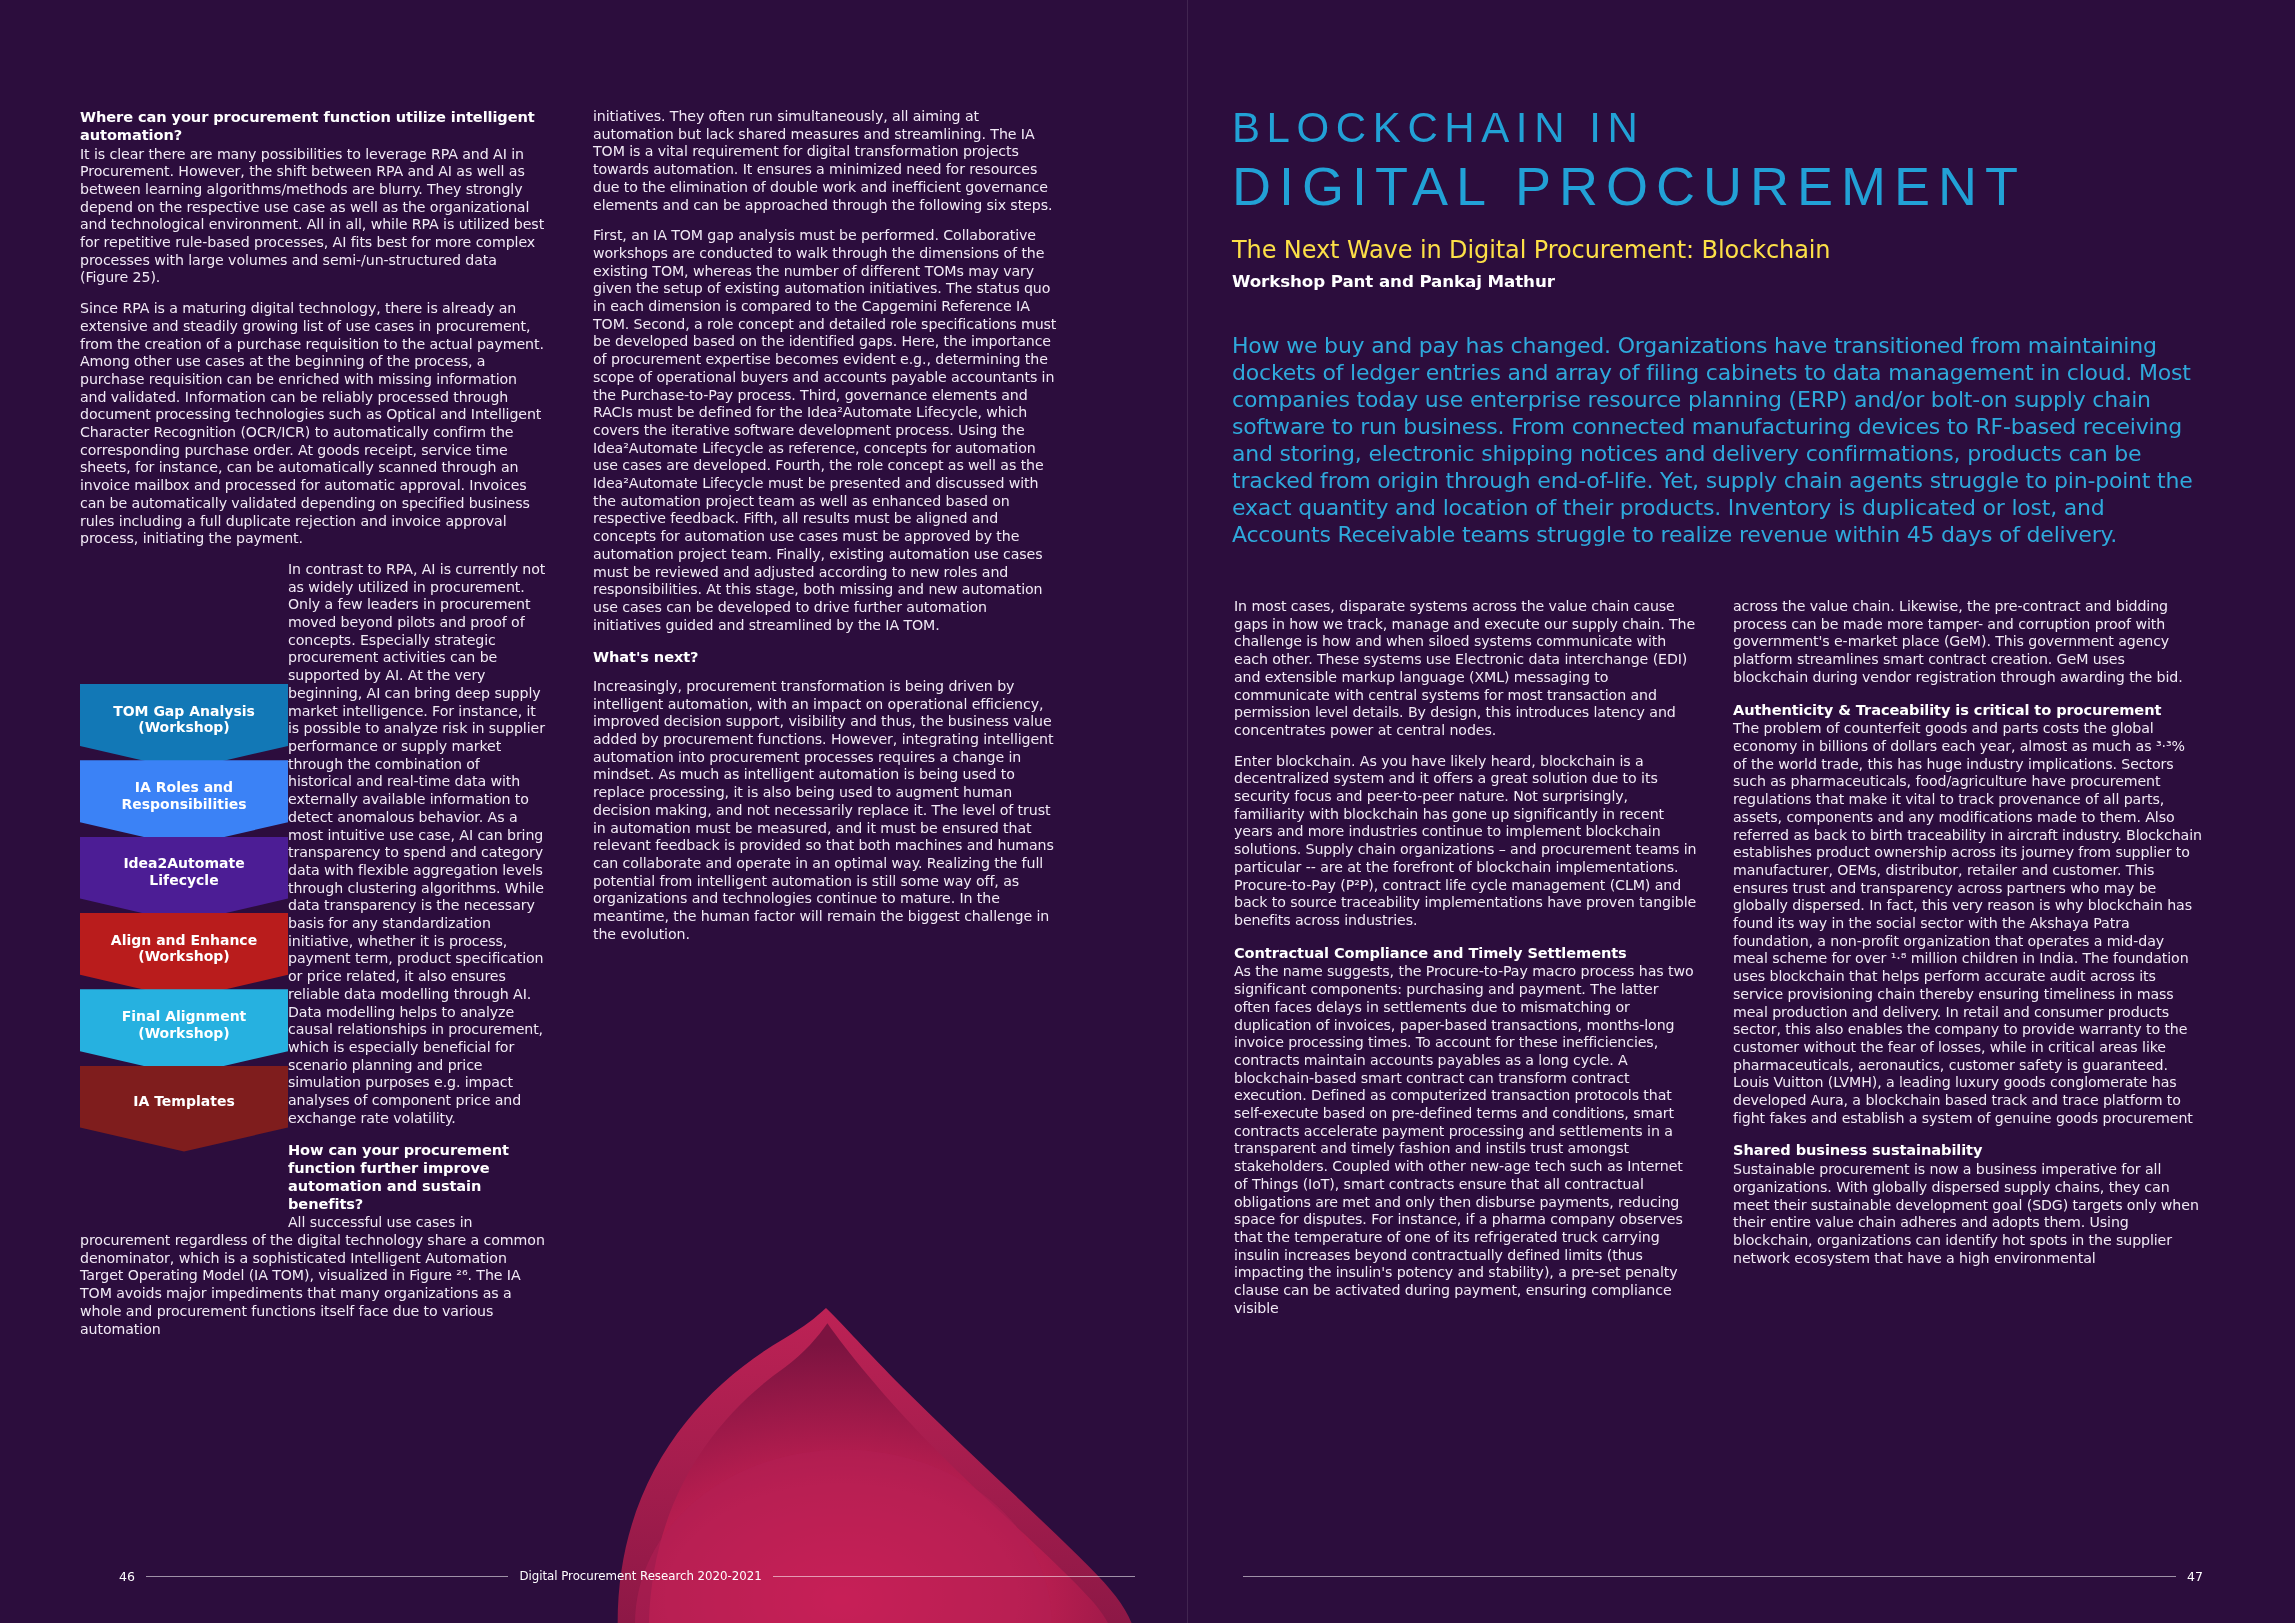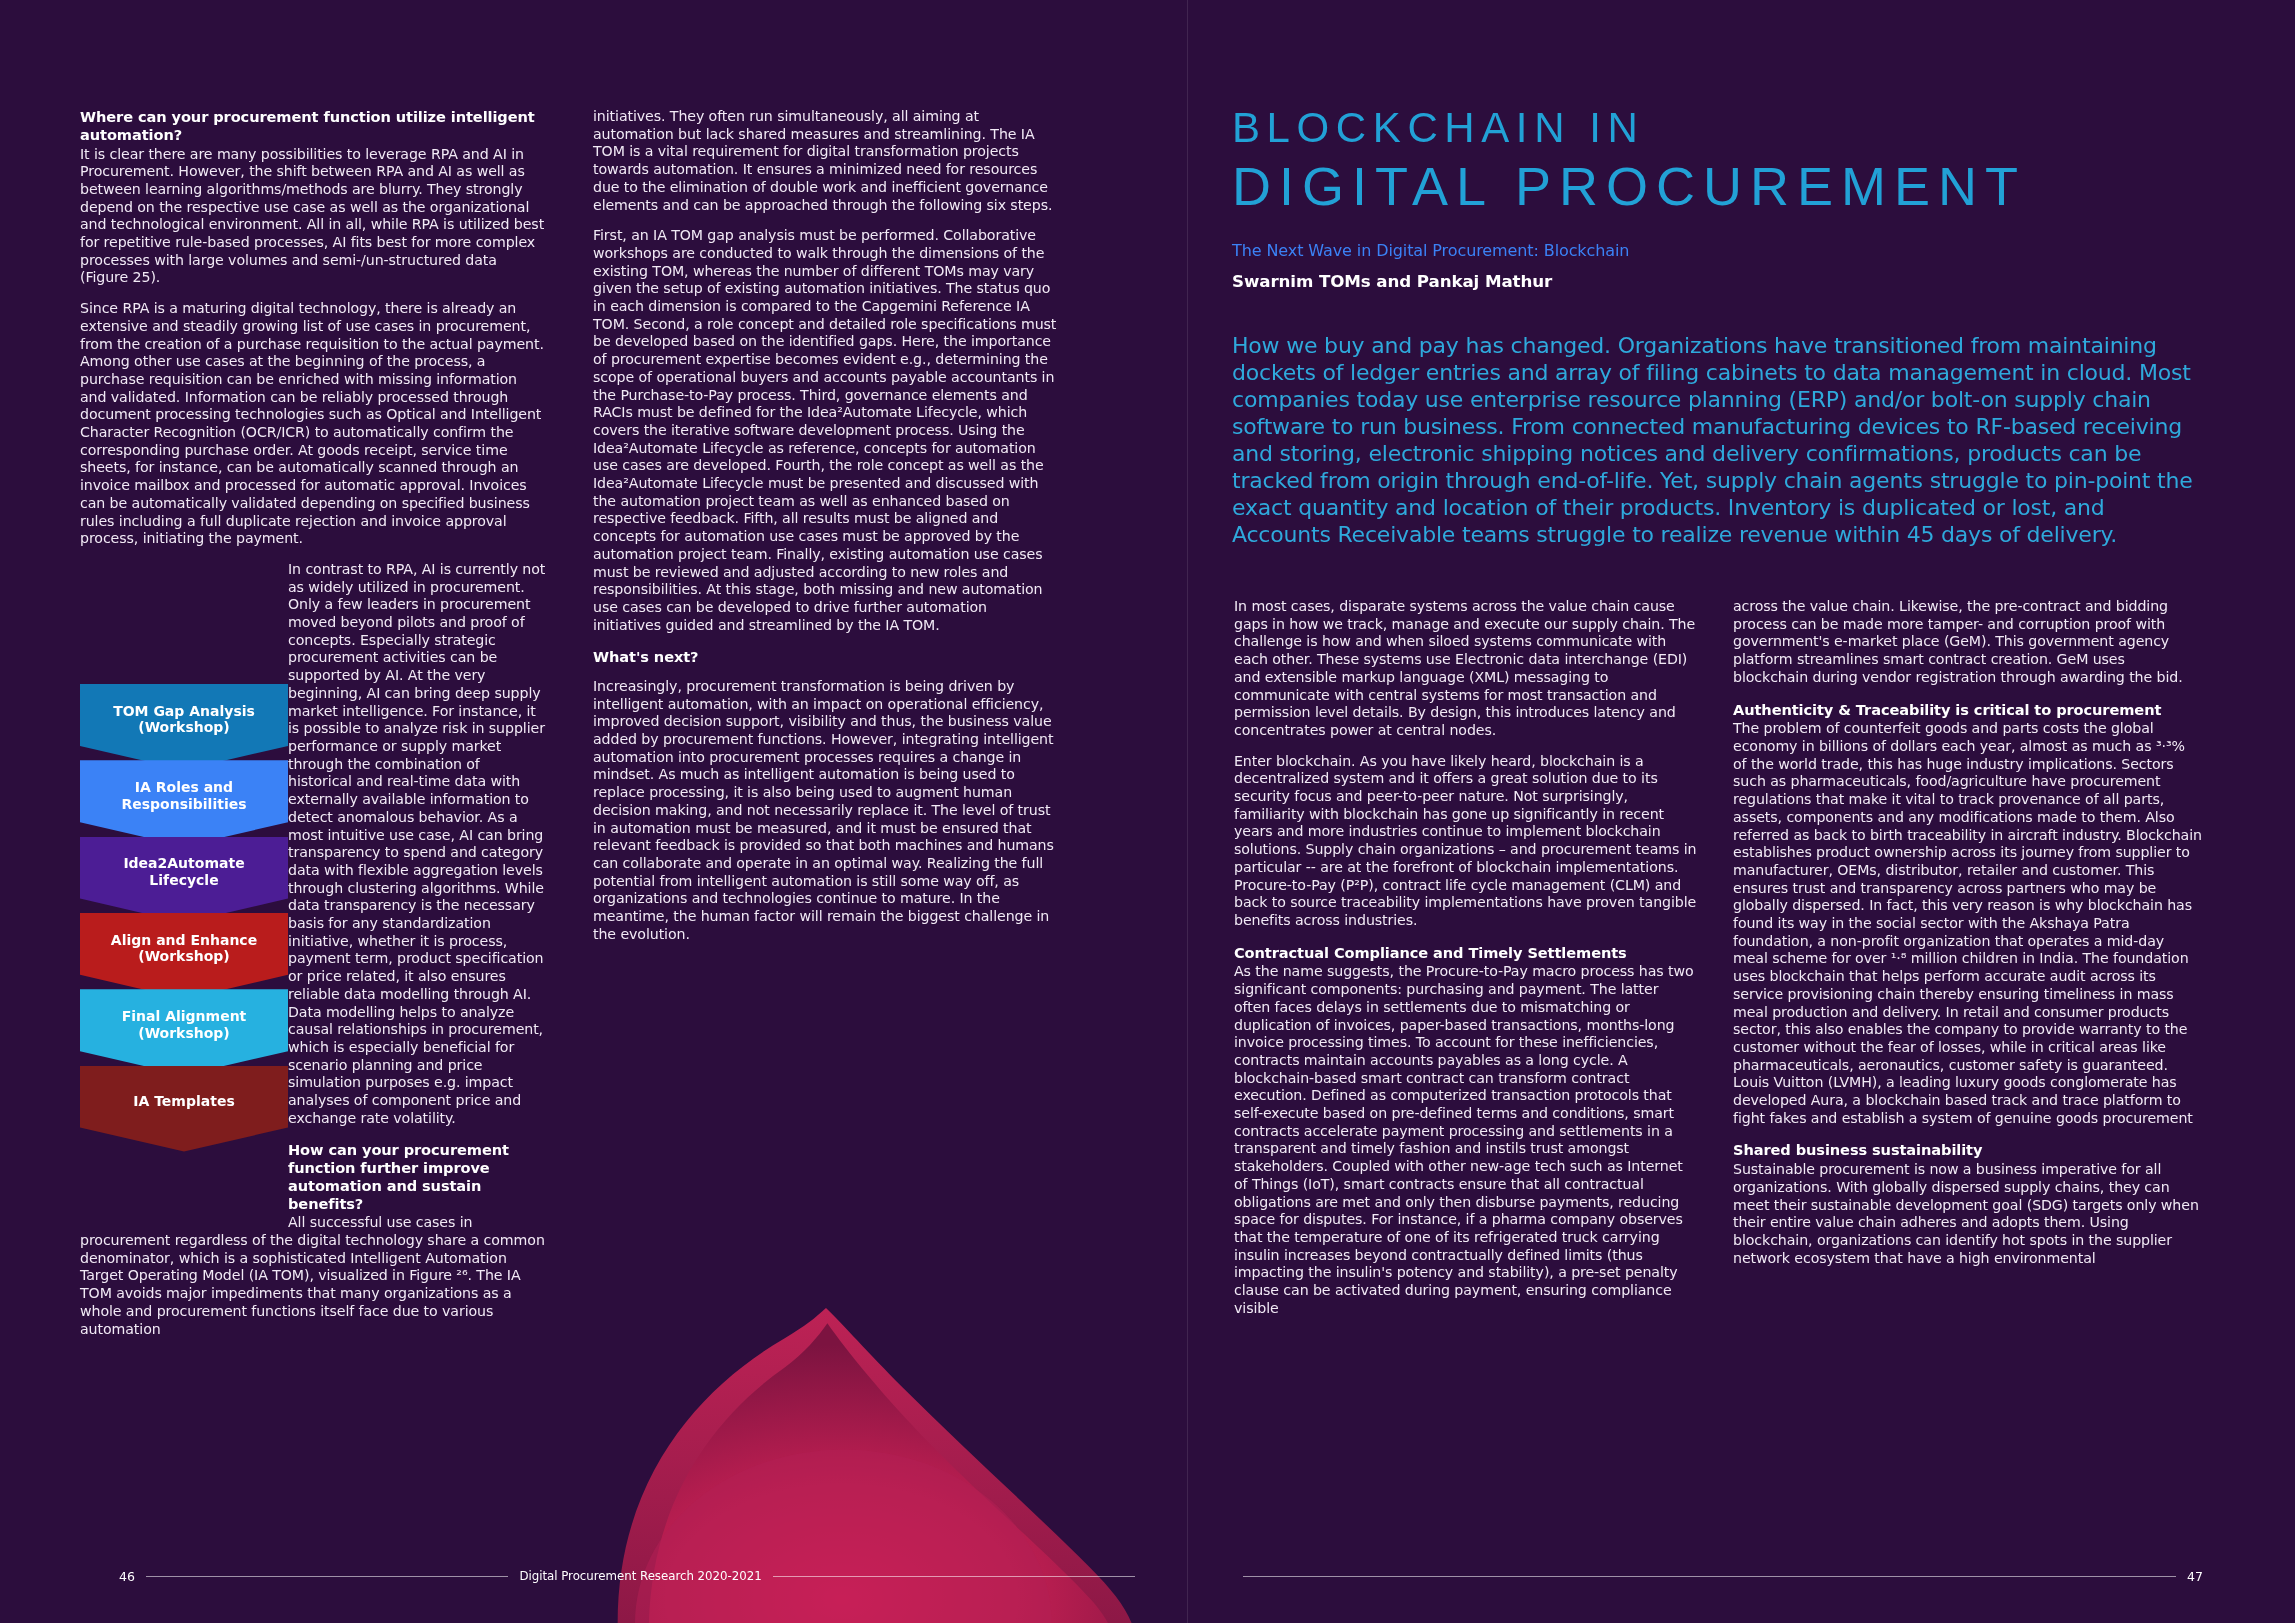--- a/index.html
+++ b/index.html
@@ -98,23 +98,23 @@
     line-height:64px;
     letter-spacing:8px;
     color:#22a1d6;
     font-weight:300;
     font-family:"Liberation Sans", sans-serif;
     white-space:nowrap;
     margin-top:2.8px;
   }
   .r-subtitle{
     margin-top:21.5px;
-    font-size:16px;
+    font-size:24px;
     line-height:23.6px;
-    color:#3b82f6;
+    color:#fde047;
     font-weight:400;
     letter-spacing:-0.1px;
   }
   .r-authors{
     margin-top:9px;
     font-size:16.7px;
     line-height:19.4px;
     color:#ffffff;
     font-weight:700;
     letter-spacing:-0.1px;
@@ -226,21 +226,21 @@
   <div class="page page-right"></div>
 
 </div>
 
 <div class="gutter"></div>
 
 <div class="r-title-wrap">
   <div class="r-title1">BLOCKCHAIN IN</div>
   <div class="r-title2">DIGITAL PROCUREMENT</div>
   <div class="r-subtitle">The Next Wave in Digital Procurement: Blockchain</div>
-  <div class="r-authors">Swarnim TOMs and Pankaj Mathur</div>
+  <div class="r-authors">Workshop Pant and Pankaj Mathur</div>
 </div>
 
 <div class="r-lede">How we buy and pay has changed. Organizations have transitioned from maintaining dockets of ledger entries and array of filing cabinets to data management in cloud. Most companies today use enterprise resource planning (ERP) and/or bolt-on supply chain software to run business. From connected manufacturing devices to RF-based receiving and storing, electronic shipping notices and delivery confirmations, products can be tracked from origin through end-of-life. Yet, supply chain agents struggle to pin-point the exact quantity and location of their products. Inventory is duplicated or lost, and Accounts Receivable teams struggle to realize revenue within 45 days of delivery.</div>
 
 <div class="col body-txt" id="rcol1">
   <p>In most cases, disparate systems across the value chain cause gaps in how we track, manage and execute our supply chain. The challenge is how and when siloed systems communicate with each other. These systems use Electronic data interchange (EDI) and extensible markup language (XML) messaging to communicate with central systems for most transaction and permission level details. By design, this introduces latency and concentrates power at central nodes.</p>
   <p>Enter blockchain. As you have likely heard, blockchain is a decentralized system and it offers a great solution due to its security focus and peer-to-peer nature. Not surprisingly, familiarity with blockchain has gone up significantly in recent years and more industries continue to implement blockchain solutions. Supply chain organizations – and procurement teams in particular -- are at the forefront of blockchain implementations.  Procure-to-Pay (P²P), contract life cycle management (CLM) and back to source traceability implementations have proven tangible benefits across industries.</p>
   <h3 class="sub spaced">Contractual Compliance and Timely Settlements</h3>
   <p>As the name suggests, the Procure-to-Pay macro process has two significant components: purchasing and payment. The latter often faces delays in settlements due to mismatching or duplication of invoices, paper-based transactions, months-long invoice processing times. To account for these inefficiencies, contracts maintain accounts payables as a long cycle. A blockchain-based smart contract can transform contract execution. Defined as computerized transaction protocols that self-execute based on pre-defined terms and conditions, smart contracts accelerate payment processing and settlements in a transparent and timely fashion and instils trust amongst stakeholders. Coupled with other new-age tech such as Internet of Things (IoT), smart contracts ensure that all contractual obligations are met and only then disburse payments, reducing space for disputes. For instance, if a pharma company observes that the temperature of one of its refrigerated truck carrying insulin increases beyond contractually defined limits (thus impacting the insulin's potency and stability), a pre-set penalty clause can be activated during payment, ensuring compliance visible</p>
 </div>

